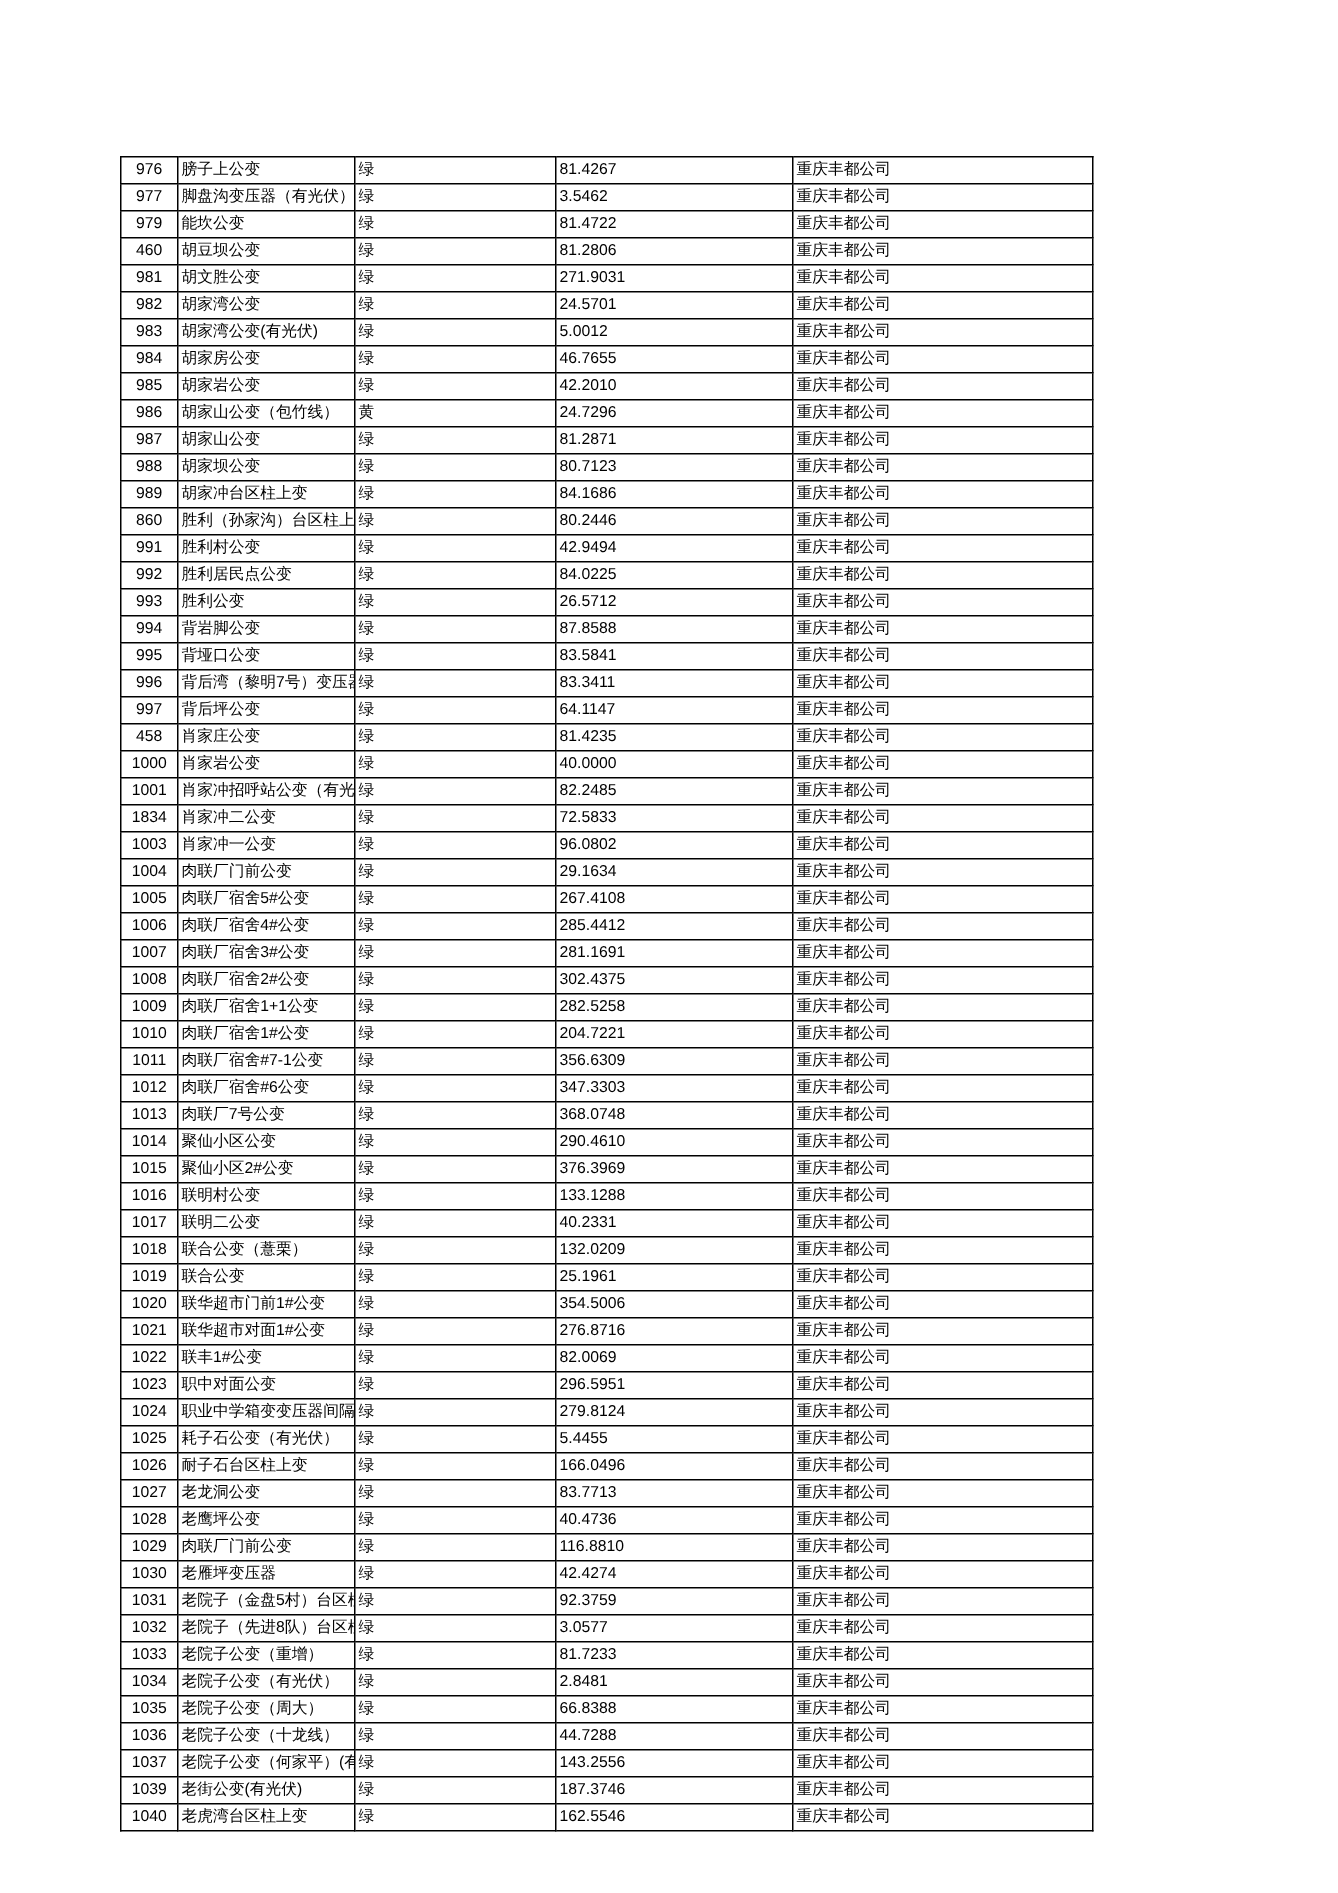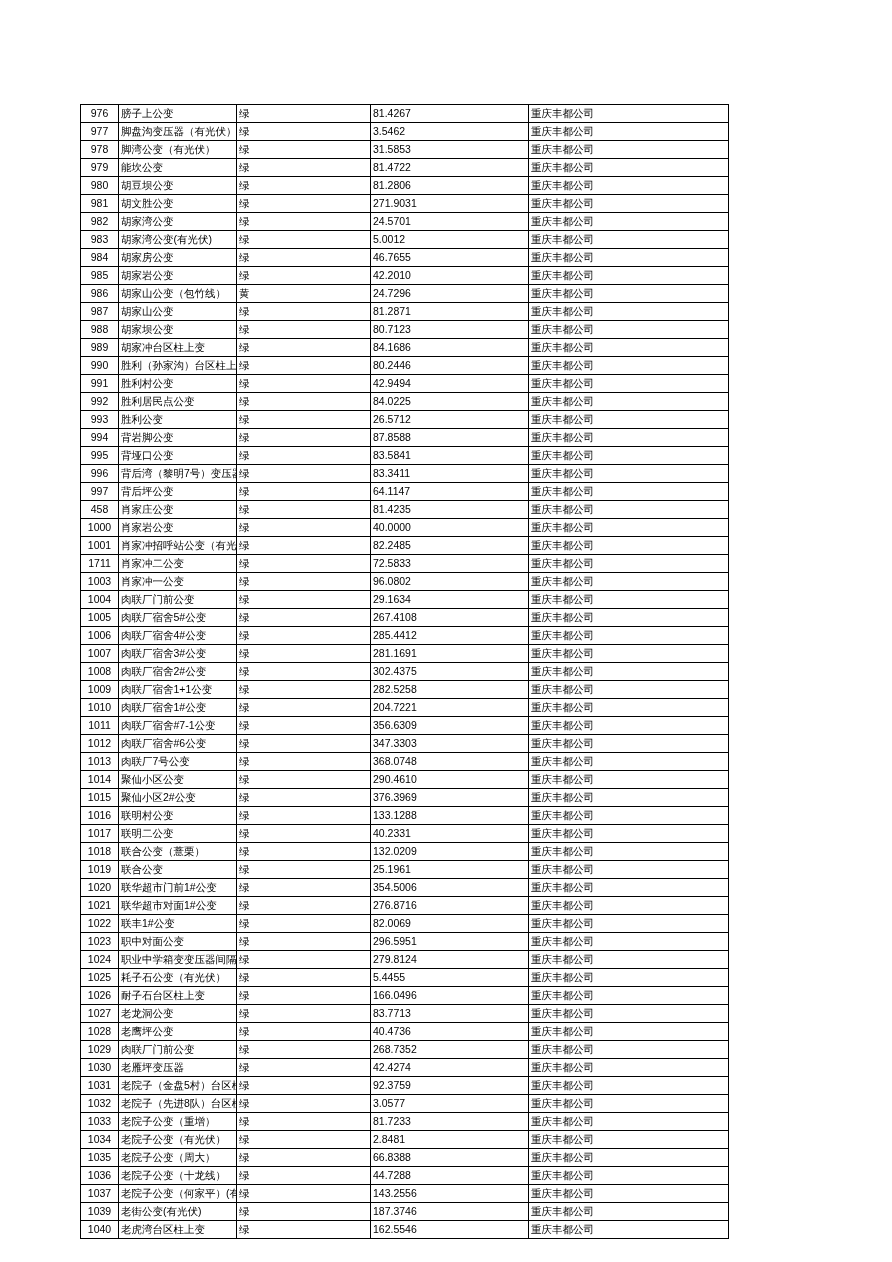--- a/index.html
+++ b/index.html
@@ -80,35 +80,28 @@
             <td class="org">重庆丰都公司</td>
           </tr>
           <tr>
             <td class="id">977</td>
             <td class="name">脚盘沟变压器（有光伏）</td>
             <td class="color">绿</td>
             <td class="value">3.5462</td>
             <td class="org">重庆丰都公司</td>
           </tr>
           <tr>
-            <td class="id">978</td>
-            <td class="name">脚湾公变（有光伏）</td>
-            <td class="color">绿</td>
-            <td class="value">31.5853</td>
-            <td class="org">重庆丰都公司</td>
-          </tr>
-          <tr>
             <td class="id">979</td>
             <td class="name">能坎公变</td>
             <td class="color">绿</td>
             <td class="value">81.4722</td>
             <td class="org">重庆丰都公司</td>
           </tr>
           <tr>
-            <td class="id">980</td>
+            <td class="id">460</td>
             <td class="name">胡豆坝公变</td>
             <td class="color">绿</td>
             <td class="value">81.2806</td>
             <td class="org">重庆丰都公司</td>
           </tr>
           <tr>
             <td class="id">981</td>
             <td class="name">胡文胜公变</td>
             <td class="color">绿</td>
             <td class="value">271.9031</td>
@@ -164,21 +157,21 @@
             <td class="org">重庆丰都公司</td>
           </tr>
           <tr>
             <td class="id">989</td>
             <td class="name">胡家冲台区柱上变</td>
             <td class="color">绿</td>
             <td class="value">84.1686</td>
             <td class="org">重庆丰都公司</td>
           </tr>
           <tr>
-            <td class="id">990</td>
+            <td class="id">860</td>
             <td class="name">胜利（孙家沟）台区柱上变</td>
             <td class="color">绿</td>
             <td class="value">80.2446</td>
             <td class="org">重庆丰都公司</td>
           </tr>
           <tr>
             <td class="id">991</td>
             <td class="name">胜利村公变</td>
             <td class="color">绿</td>
             <td class="value">42.9494</td>
@@ -241,21 +234,21 @@
             <td class="org">重庆丰都公司</td>
           </tr>
           <tr>
             <td class="id">1001</td>
             <td class="name">肖家冲招呼站公变（有光伏）</td>
             <td class="color">绿</td>
             <td class="value">82.2485</td>
             <td class="org">重庆丰都公司</td>
           </tr>
           <tr>
-            <td class="id">1711</td>
+            <td class="id">1834</td>
             <td class="name">肖家冲二公变</td>
             <td class="color">绿</td>
             <td class="value">72.5833</td>
             <td class="org">重庆丰都公司</td>
           </tr>
           <tr>
             <td class="id">1003</td>
             <td class="name">肖家冲一公变</td>
             <td class="color">绿</td>
             <td class="value">96.0802</td>
@@ -433,21 +426,21 @@
             <td class="id">1028</td>
             <td class="name">老鹰坪公变</td>
             <td class="color">绿</td>
             <td class="value">40.4736</td>
             <td class="org">重庆丰都公司</td>
           </tr>
           <tr>
             <td class="id">1029</td>
             <td class="name">肉联厂门前公变</td>
             <td class="color">绿</td>
-            <td class="value">268.7352</td>
+            <td class="value">116.8810</td>
             <td class="org">重庆丰都公司</td>
           </tr>
           <tr>
             <td class="id">1030</td>
             <td class="name">老雁坪变压器</td>
             <td class="color">绿</td>
             <td class="value">42.4274</td>
             <td class="org">重庆丰都公司</td>
           </tr>
           <tr>

